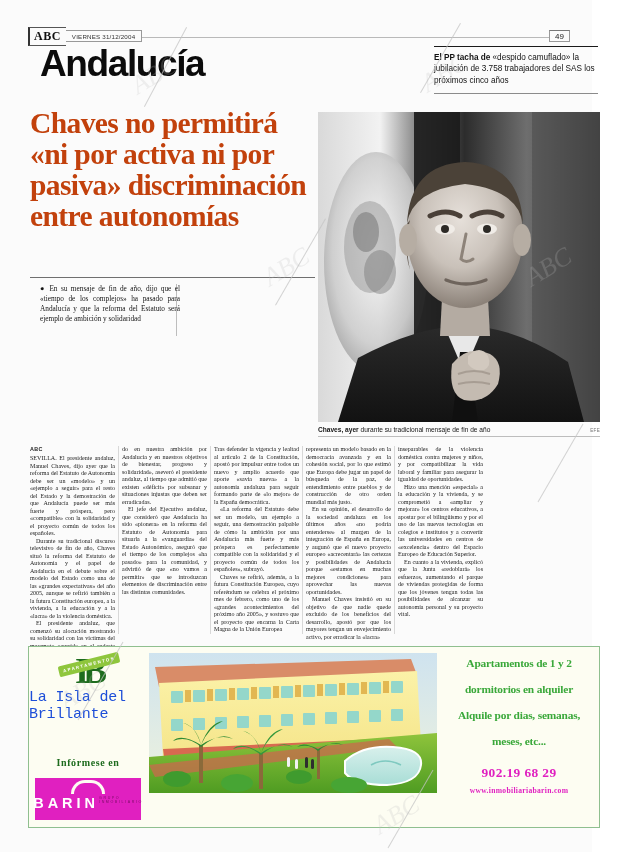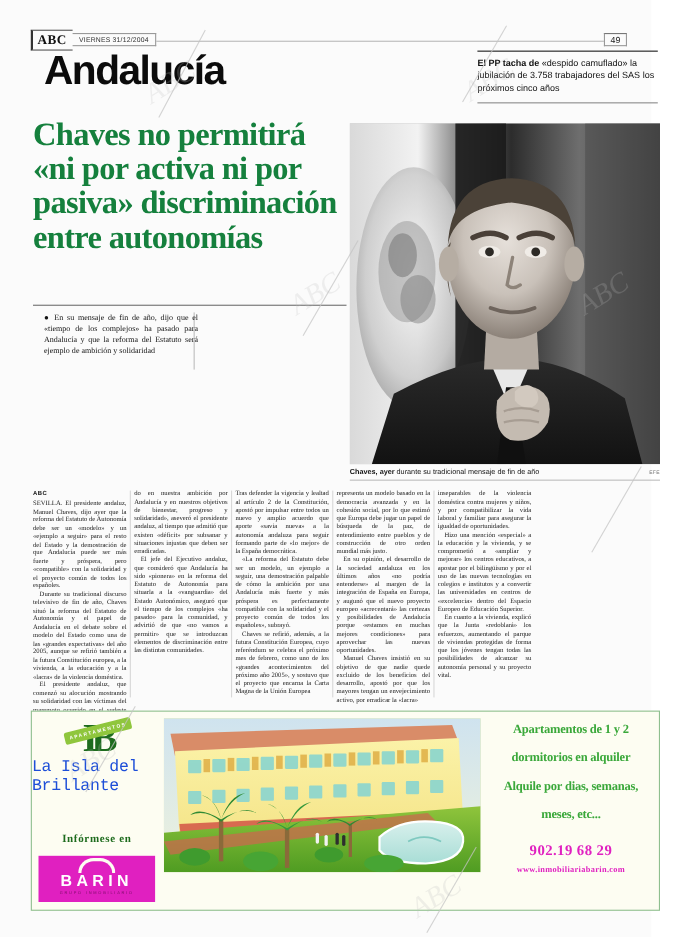--- a/index.html
+++ b/index.html
@@ -96,21 +96,21 @@
   
   .headline {
     position: absolute;
     left: 30px; top: 108px;
     width: 282px;
     font-family: "Liberation Serif", serif;
     font-weight: bold;
     font-size: 29.5px;
     line-height: 31px;
     letter-spacing: -0.6px;
-    color: #15803d;
+    color: #c2410c;
   }
   .subhead {
     position: absolute;
     left: 30px; top: 232px;
     width: 284px;
     font-family: "Liberation Sans", sans-serif;
     font-size: 13.4px;
     line-height: 18px;
     color: #151515;
     letter-spacing: -0.25px;
@@ -251,21 +251,21 @@
     font-size: 10px;
     color: #1d6b1d;
     margin-top: 34px;
     letter-spacing: .6px;
   }
   .ad-barin {
     margin-top: 10px;
     width: 106px; height: 42px;
     background: #e020c0;
     position: relative;
-    display: flex; flex-direction: column;
+    display: flex; 
     align-items: center; justify-content: center;
   }
   .ad-barin .arc {
     position: absolute; top: 2px; left: 50%;
     transform: translateX(-50%);
     width: 34px; height: 14px;
     border: 3px solid #fdfdf2;
     border-bottom: none;
     border-radius: 18px 18px 0 0;
   }

